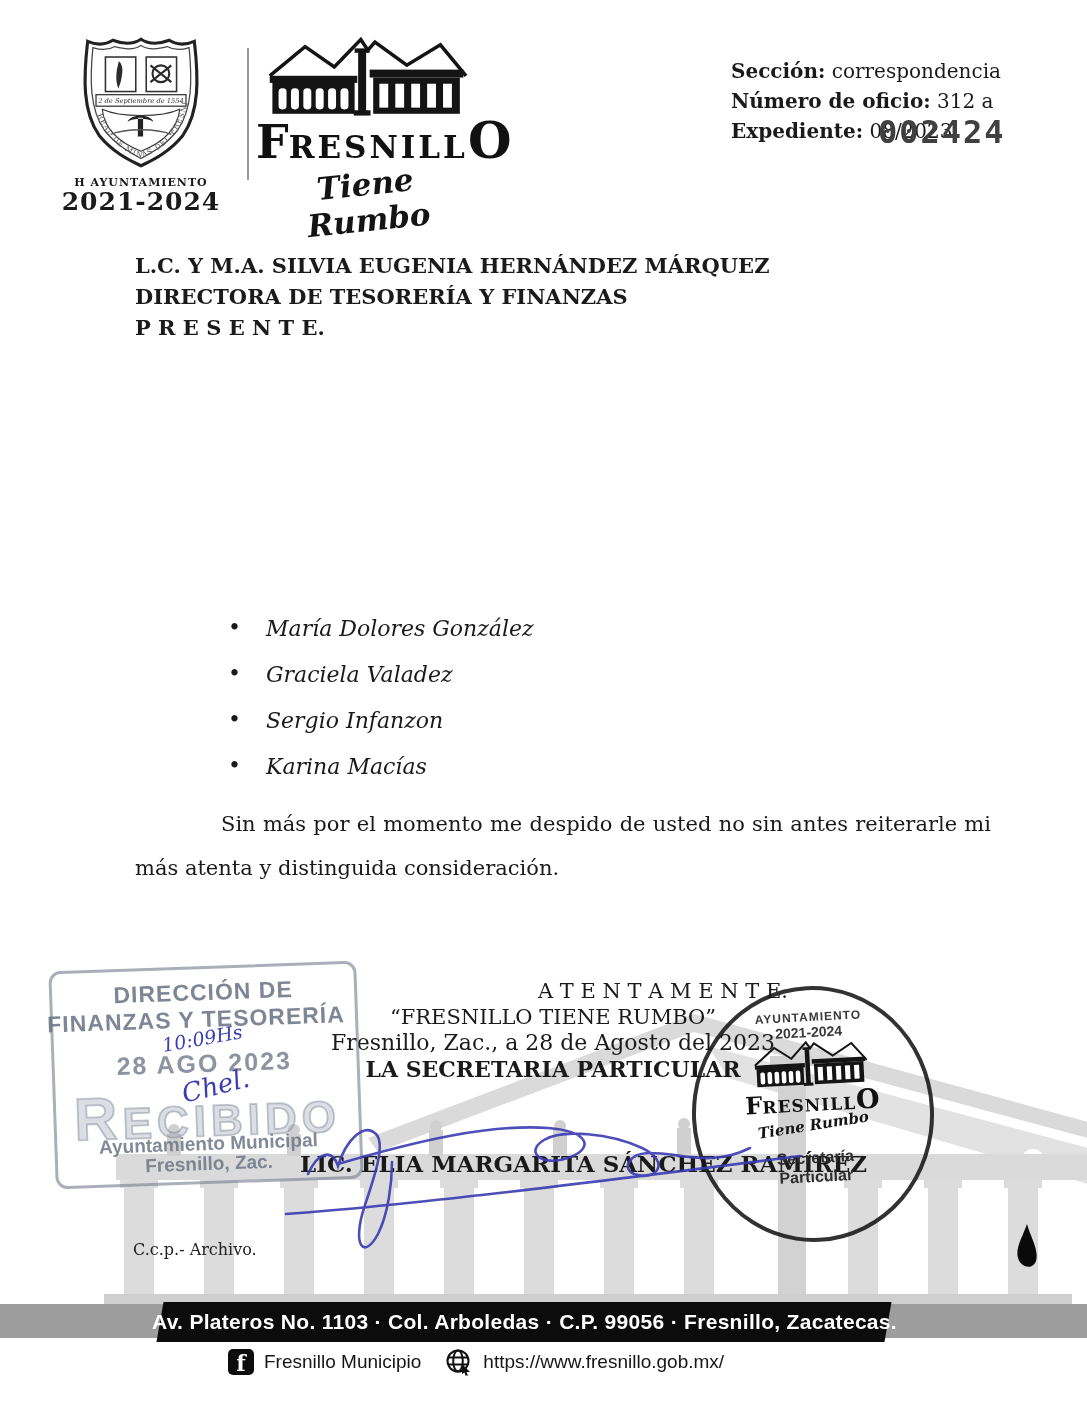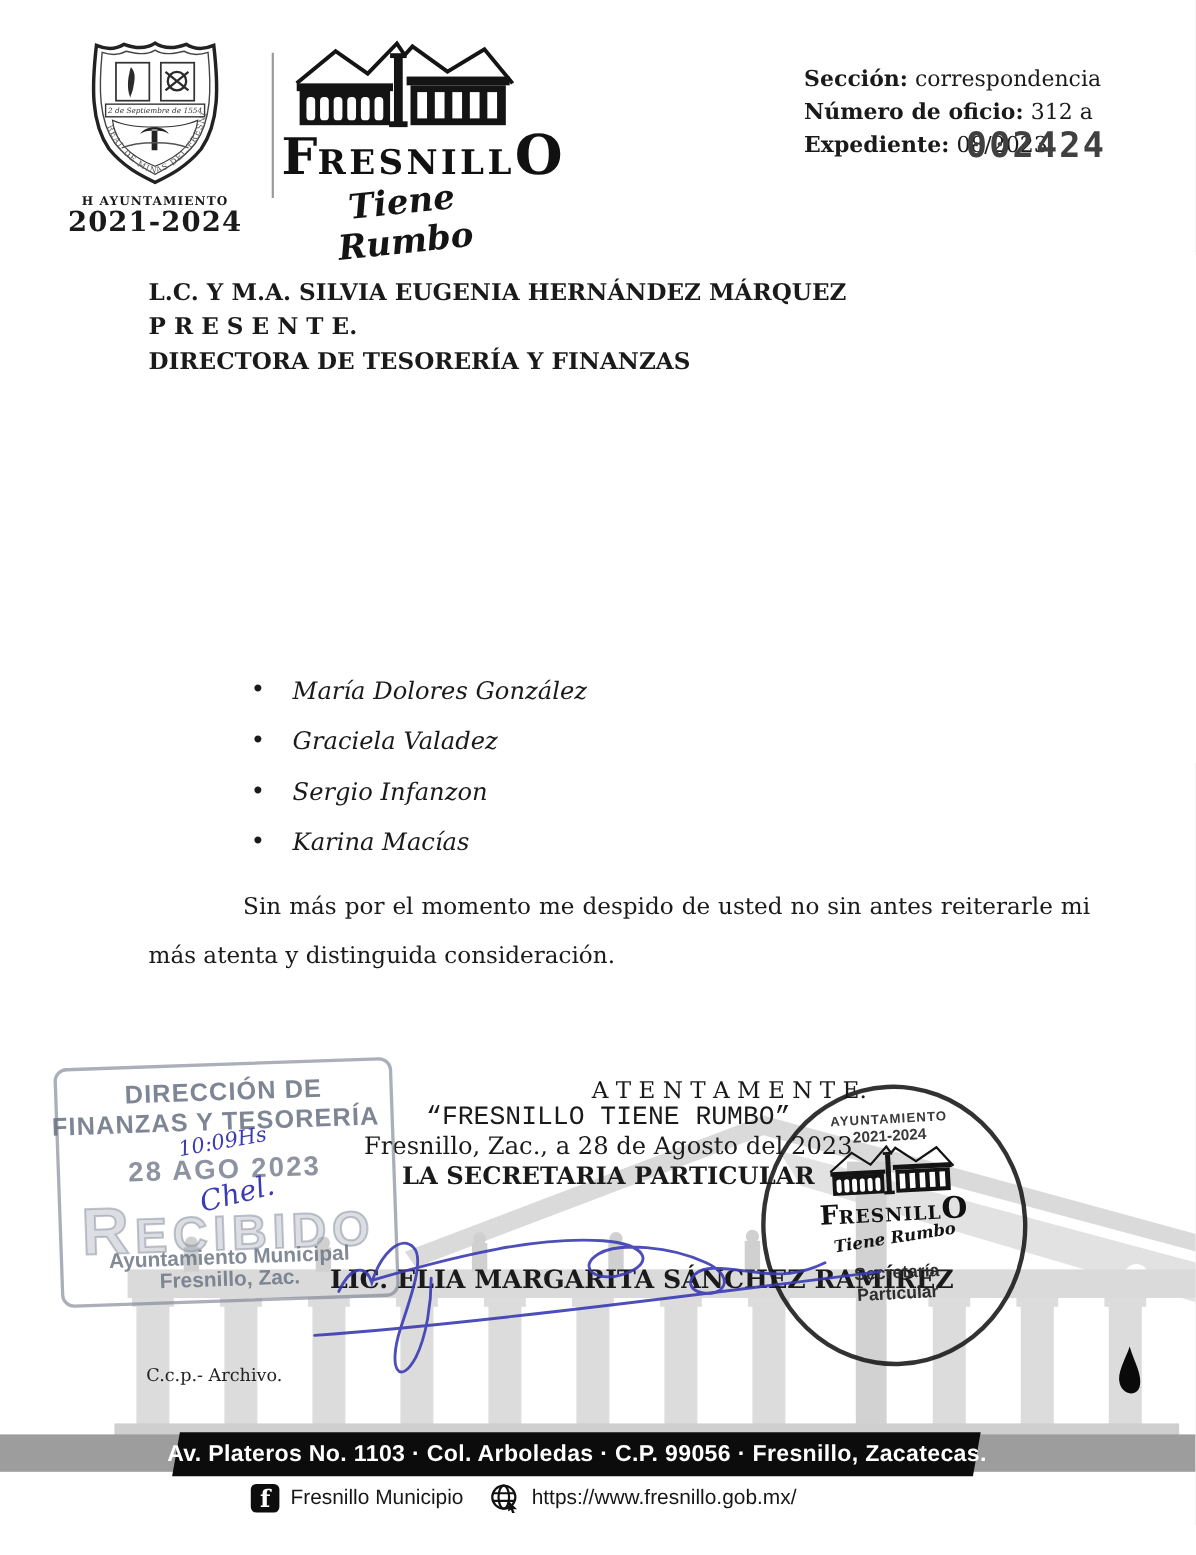--- a/index.html
+++ b/index.html
@@ -54,21 +54,21 @@
            font-size:26px;color:#3b3bb4;transform:rotate(-12deg);}
   .rs-big{position:absolute;left:0;right:0;top:112px;font-size:44px;font-weight:900;letter-spacing:5px;
           color:rgba(140,147,162,.30);-webkit-text-stroke:1.8px rgba(140,147,162,.55);}
   .rs-big::first-letter{font-size:60px;}
   .rs-l3{position:absolute;left:0;right:0;top:164px;font-size:19px;font-weight:bold;color:rgba(108,116,133,.85);}
   .rs-l4{position:absolute;left:0;right:0;top:184px;font-size:19px;font-weight:bold;color:rgba(108,116,133,.85);}
 
   
   .atent{position:absolute;left:318px;top:978px;width:470px;text-align:center;z-index:2;line-height:26px;}
   .at-1{font-size:21px;text-align:right;}
-  .at-2{font-size:24px;font-family:Liberation Mono, monospace;}
+  .at-2{font-size:21px;}
   .at-3{font-size:22px;}
   .at-4{font-size:22px;font-weight:bold;}
   .sig-name{position:absolute;left:300px;top:1150px;width:500px;text-align:center;
             font-size:23px;font-weight:bold;z-index:4;white-space:nowrap;}
   .signature{position:absolute;left:280px;top:1056px;z-index:5;}
 
   
   .cstamp{position:absolute;left:692px;top:986px;width:234px;height:248px;z-index:4;
           border:4px solid rgba(22,22,22,.88);border-radius:50%;text-align:center;
           transform:rotate(-3deg);}
@@ -221,22 +221,22 @@
 
   <div class="meta">
     <div><b>Sección:</b><span> correspondencia</span></div>
     <div><b>Número de oficio:</b><span> 312 a</span></div>
     <div><b>Expediente:</b><span> 08/2023</span></div>
   </div>
   <div class="folio">002424</div>
 
   <div class="recipient">
     <div>L.C. Y M.A. SILVIA EUGENIA HERNÁNDEZ MÁRQUEZ</div>
+    <div>DIRECTORA DE TESORERÍA Y FINANZAS</div>
     <div>P R E S E N T E.</div>
-    <div>DIRECTORA DE TESORERÍA Y FINANZAS</div>
   </div>
 
 
   <ul class="guests">
     <li><span class="blt">•</span><span>María Dolores González</span></li>
     <li><span class="blt">•</span><span>Graciela Valadez</span></li>
     <li><span class="blt">•</span><span>Sergio Infanzon</span></li>
     <li><span class="blt">•</span><span>Karina Macías</span></li>
   </ul>
 

